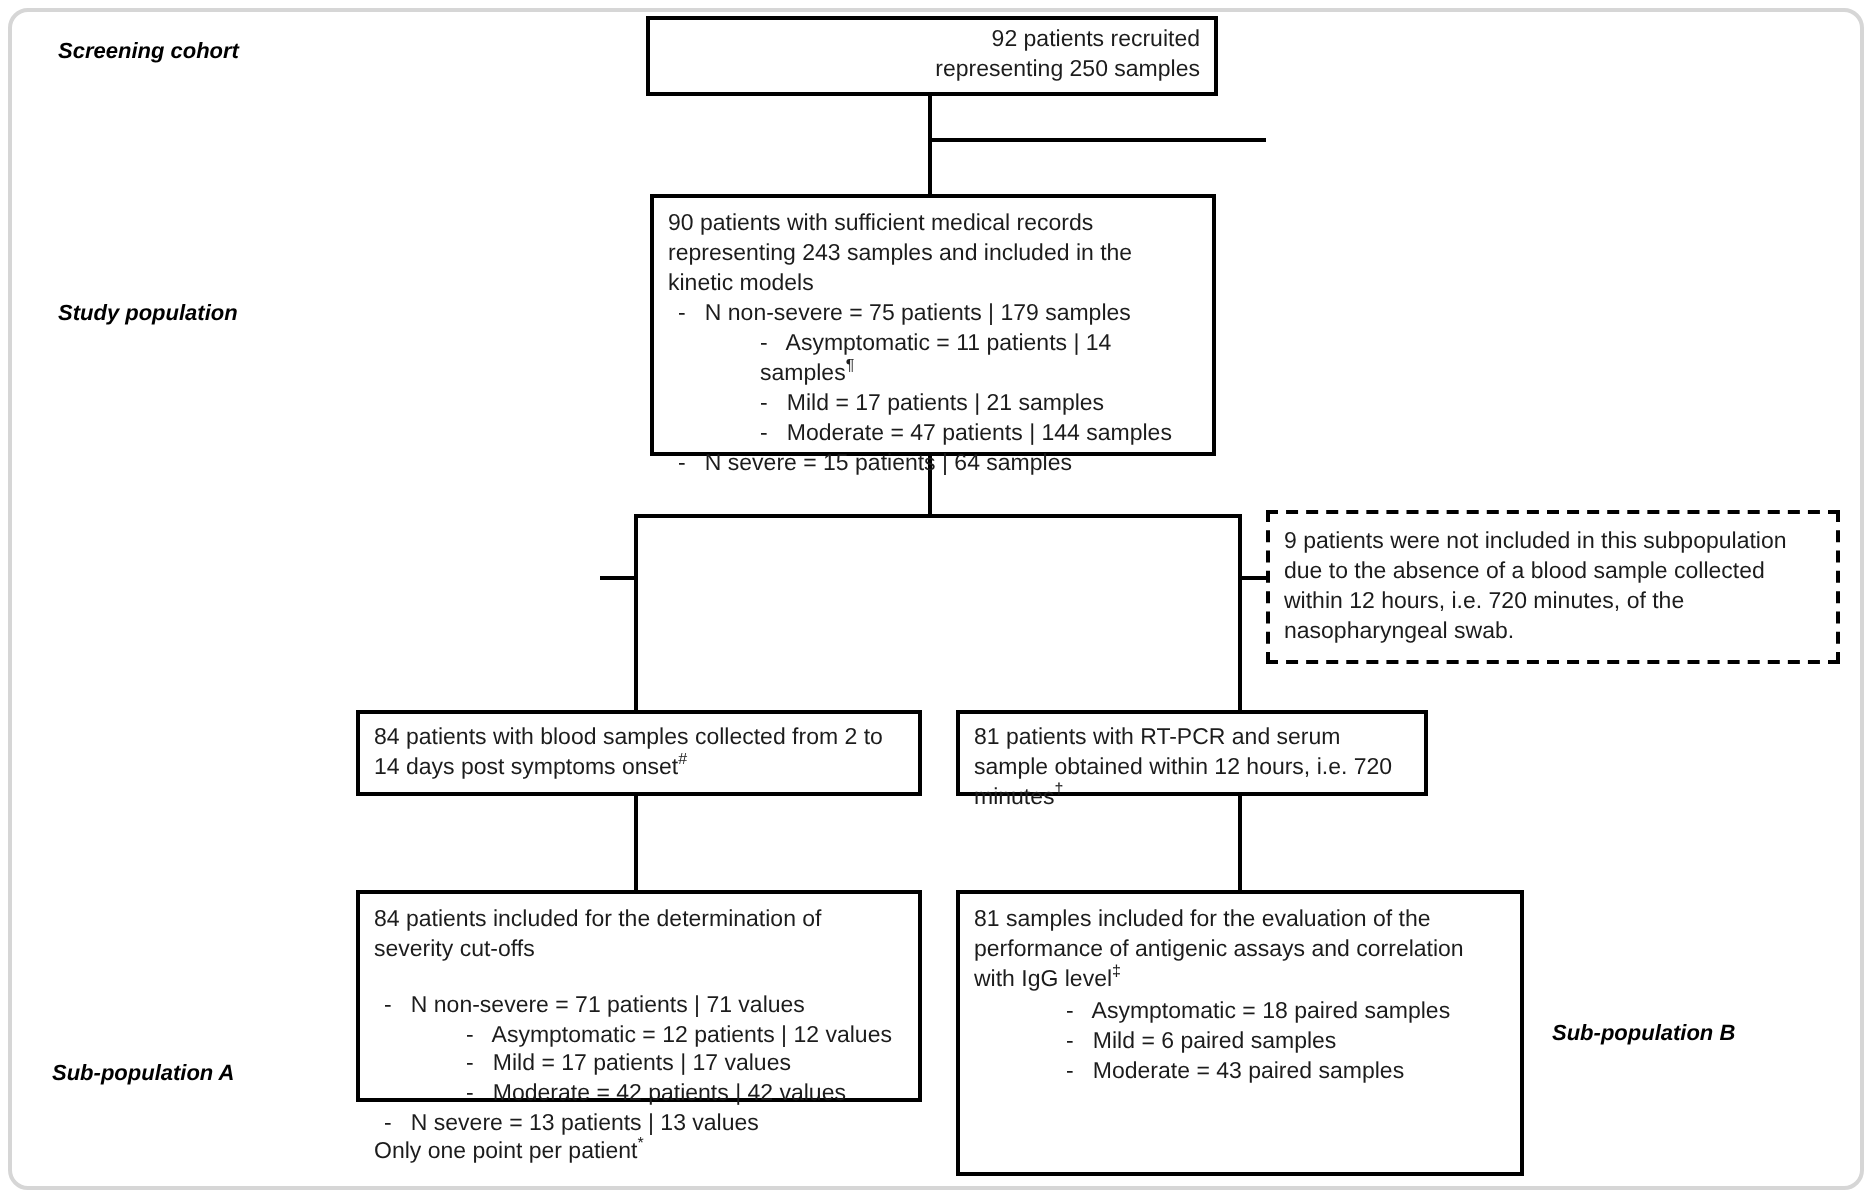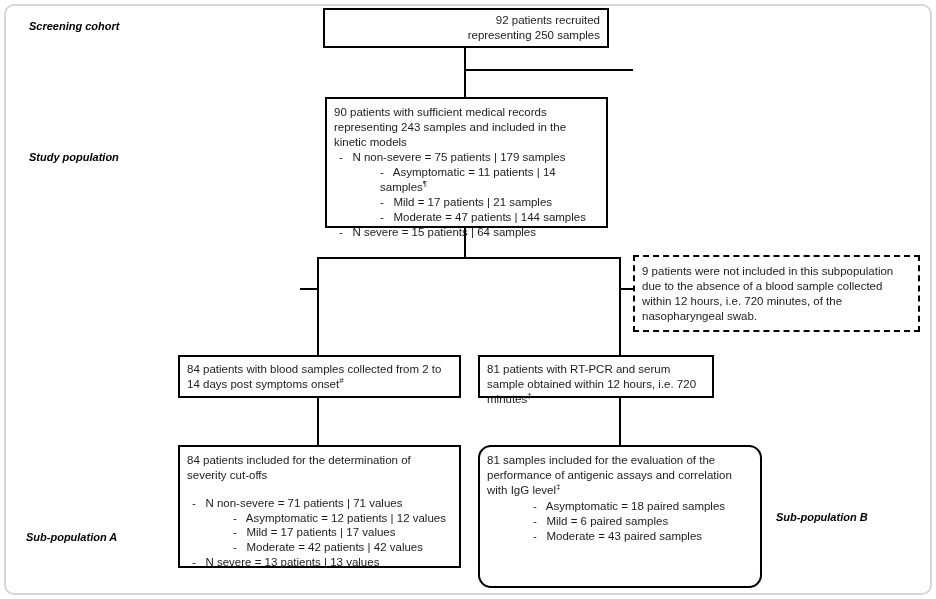--- a/index.html
+++ b/index.html
@@ -72,29 +72,30 @@
   </div>
 
   <div class="flowbox" style="left:178px; top:355px; width:283px; height:43px; padding-top:5px;">
     <div><span>84 patients with blood samples collected from 2 to 14 days post symptoms onset</span><sup>#</sup></div>
   </div>
 
   <div class="flowbox" style="left:478px; top:355px; width:236px; height:43px; padding-top:5px;">
     <div><span>81 patients with RT-PCR and serum sample obtained within 12 hours, i.e. 720 minutes</span><sup>†</sup></div>
   </div>
 
-  <div class="flowbox" style="left:178px; top:445px; width:283px; height:123px; padding-top:6px; line-height:14.6px;">
+  <div class="flowbox" style="left:178px; top:445px; width:283px; height:106px; padding-top:6px; line-height:14.6px;">
     <div>84 patients included for the determination of severity cut-offs</div>
     <div class="spacer"></div>
     <div class="li l1"><span>-   N non-severe = 71 patients | 71 values</span></div>
     <div class="li l2"><span>-   Asymptomatic = 12 patients | 12 values</span></div>
     <div class="li l2"><span>-   Mild = 17 patients | 17 values</span></div>
     <div class="li l2"><span>-   Moderate = 42 patients | 42 values</span></div>
     <div class="li l1"><span>-   N severe = 13 patients | 13 values</span></div>
+    <div><span>Only one point per patient</span><sup>*</sup></div>
   </div>
 
-  <div class="flowbox" style="left:478px; top:445px; width:284px; height:143px; padding-top:6px; line-height:15.2px;border-radius:13px;">
+  <div class="flowbox" style="left:478px; top:445px; width:284px; height:143px; padding-top:6px; line-height:15.2px;">
     <div><span>81 samples included for the evaluation of the performance of antigenic assays and correlation with IgG level</span><sup>‡</sup></div>
     <div class="li l2"><span>-   Asymptomatic = 18 paired samples</span></div>
     <div class="li l2"><span>-   Mild = 6 paired samples</span></div>
     <div class="li l2"><span>-   Moderate = 43 paired samples</span></div>
   </div>
 </div>
 
 </body></html>

